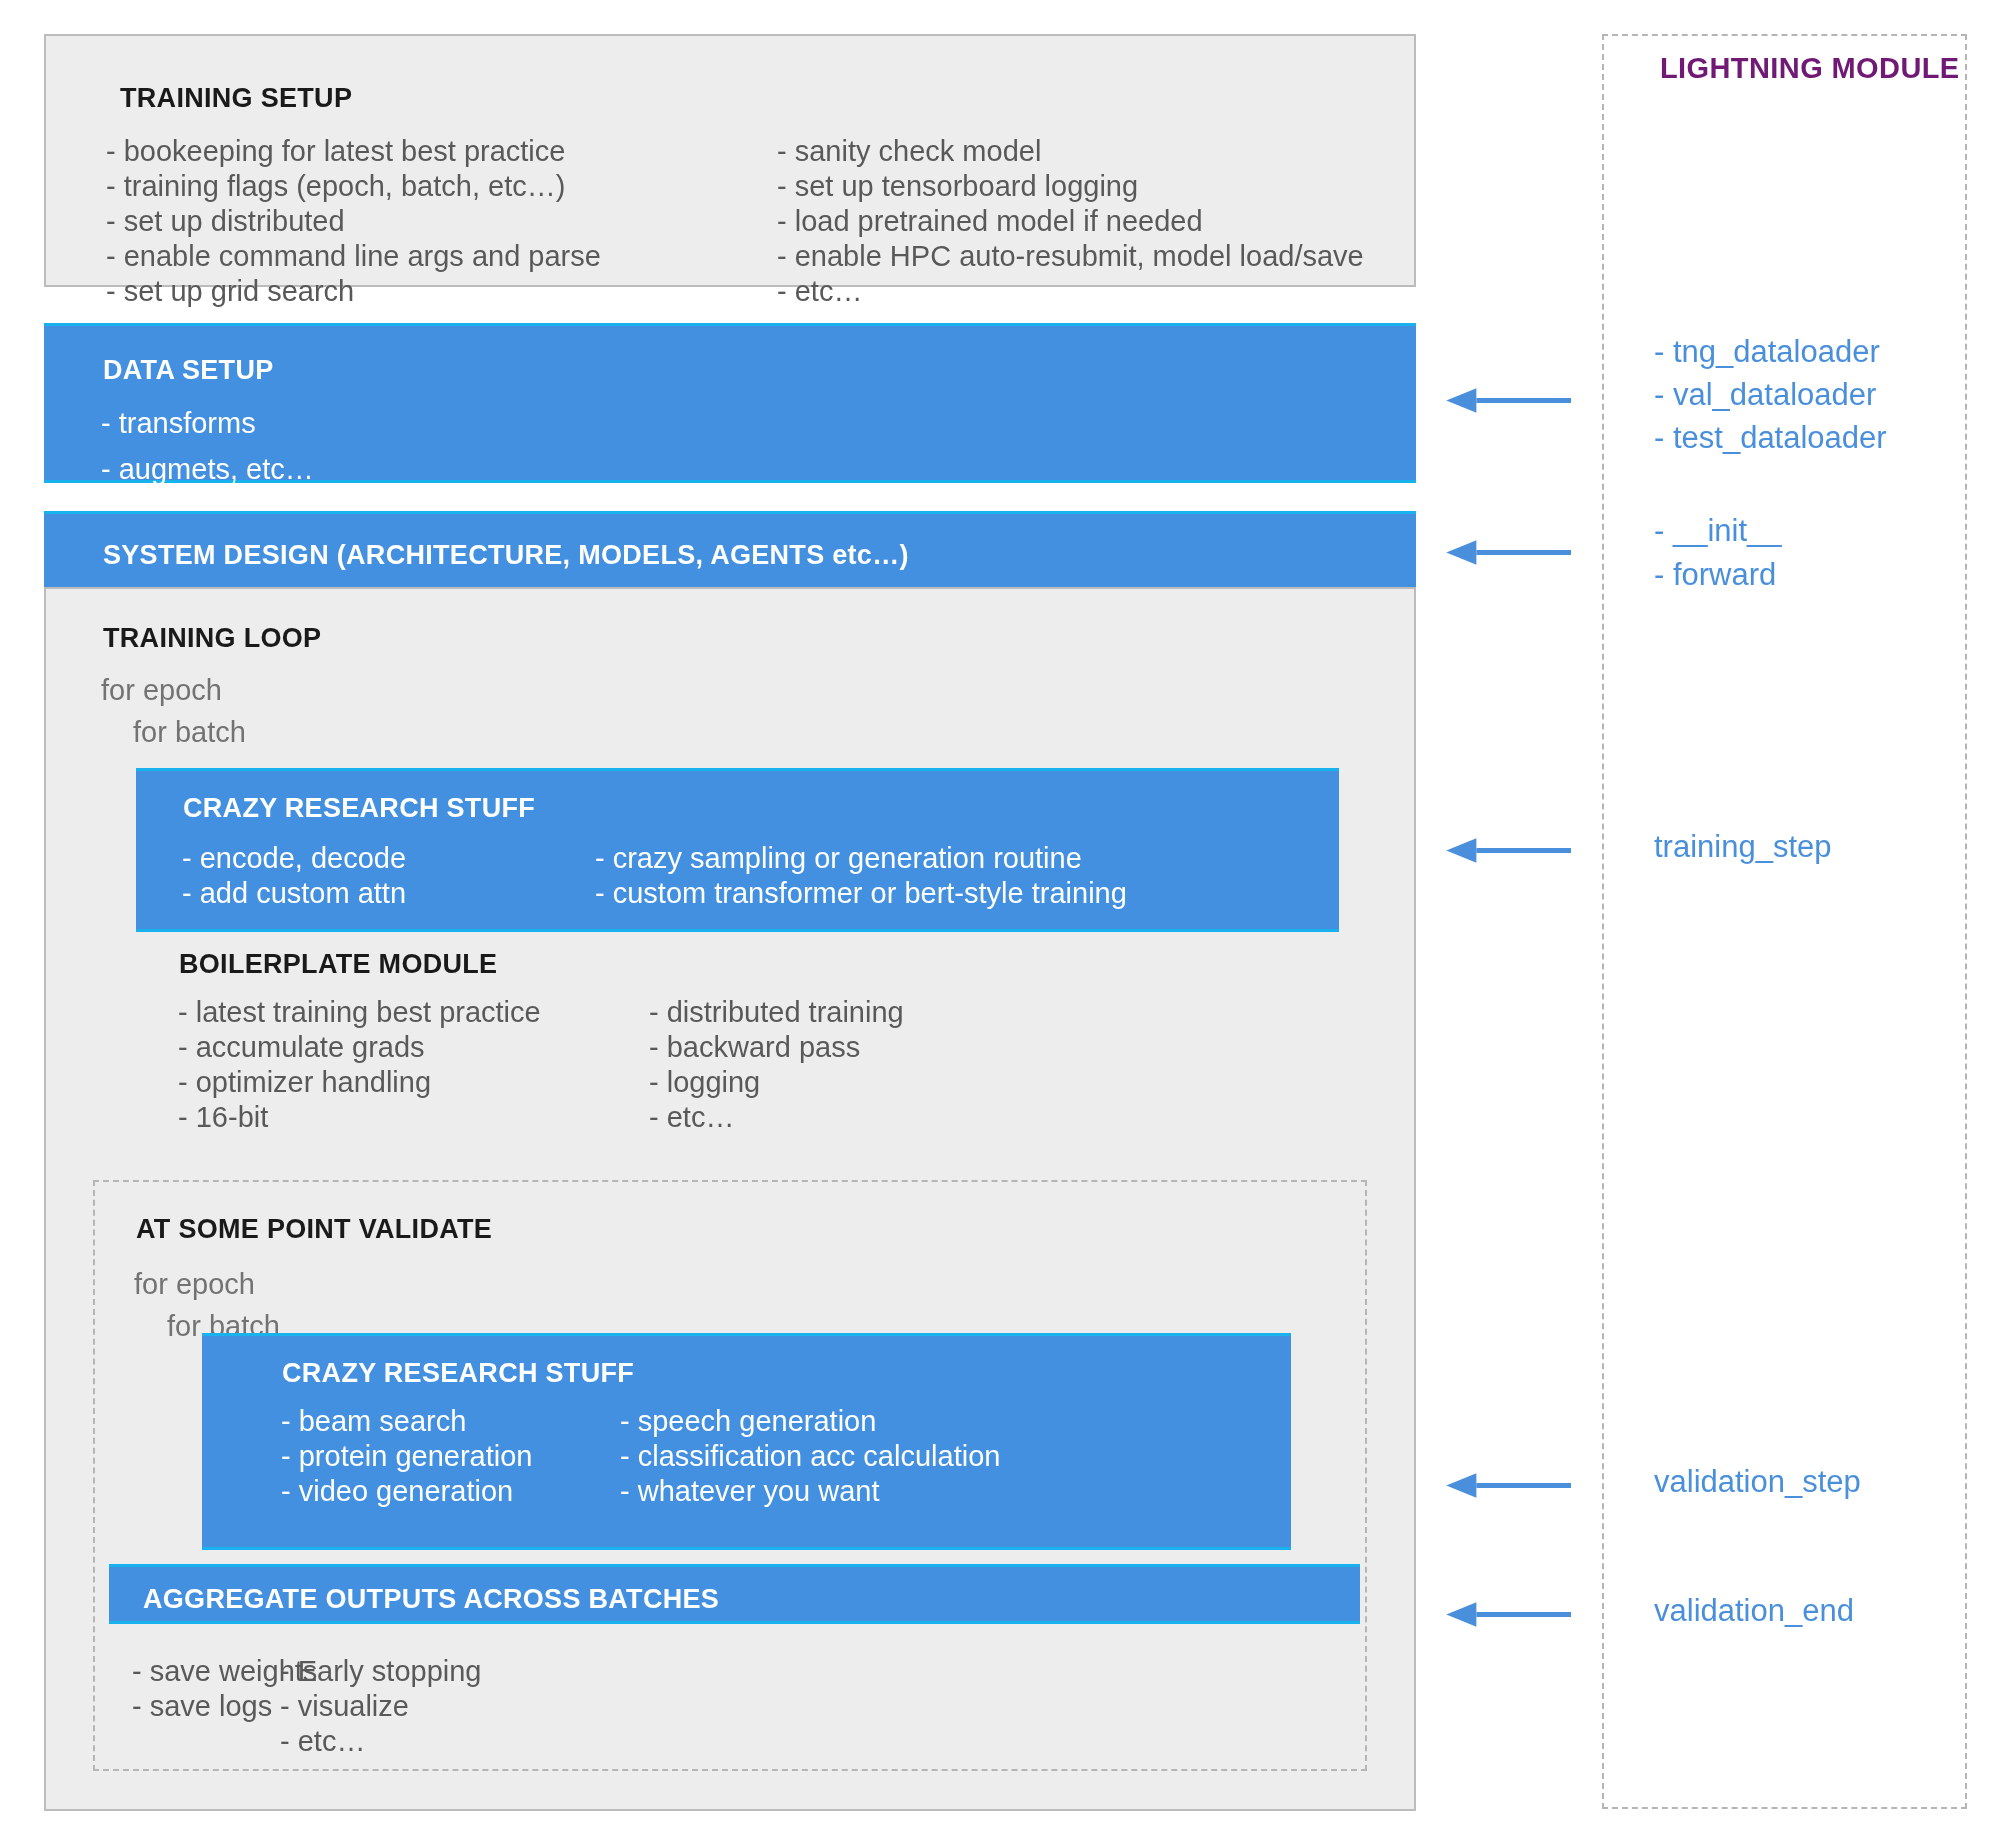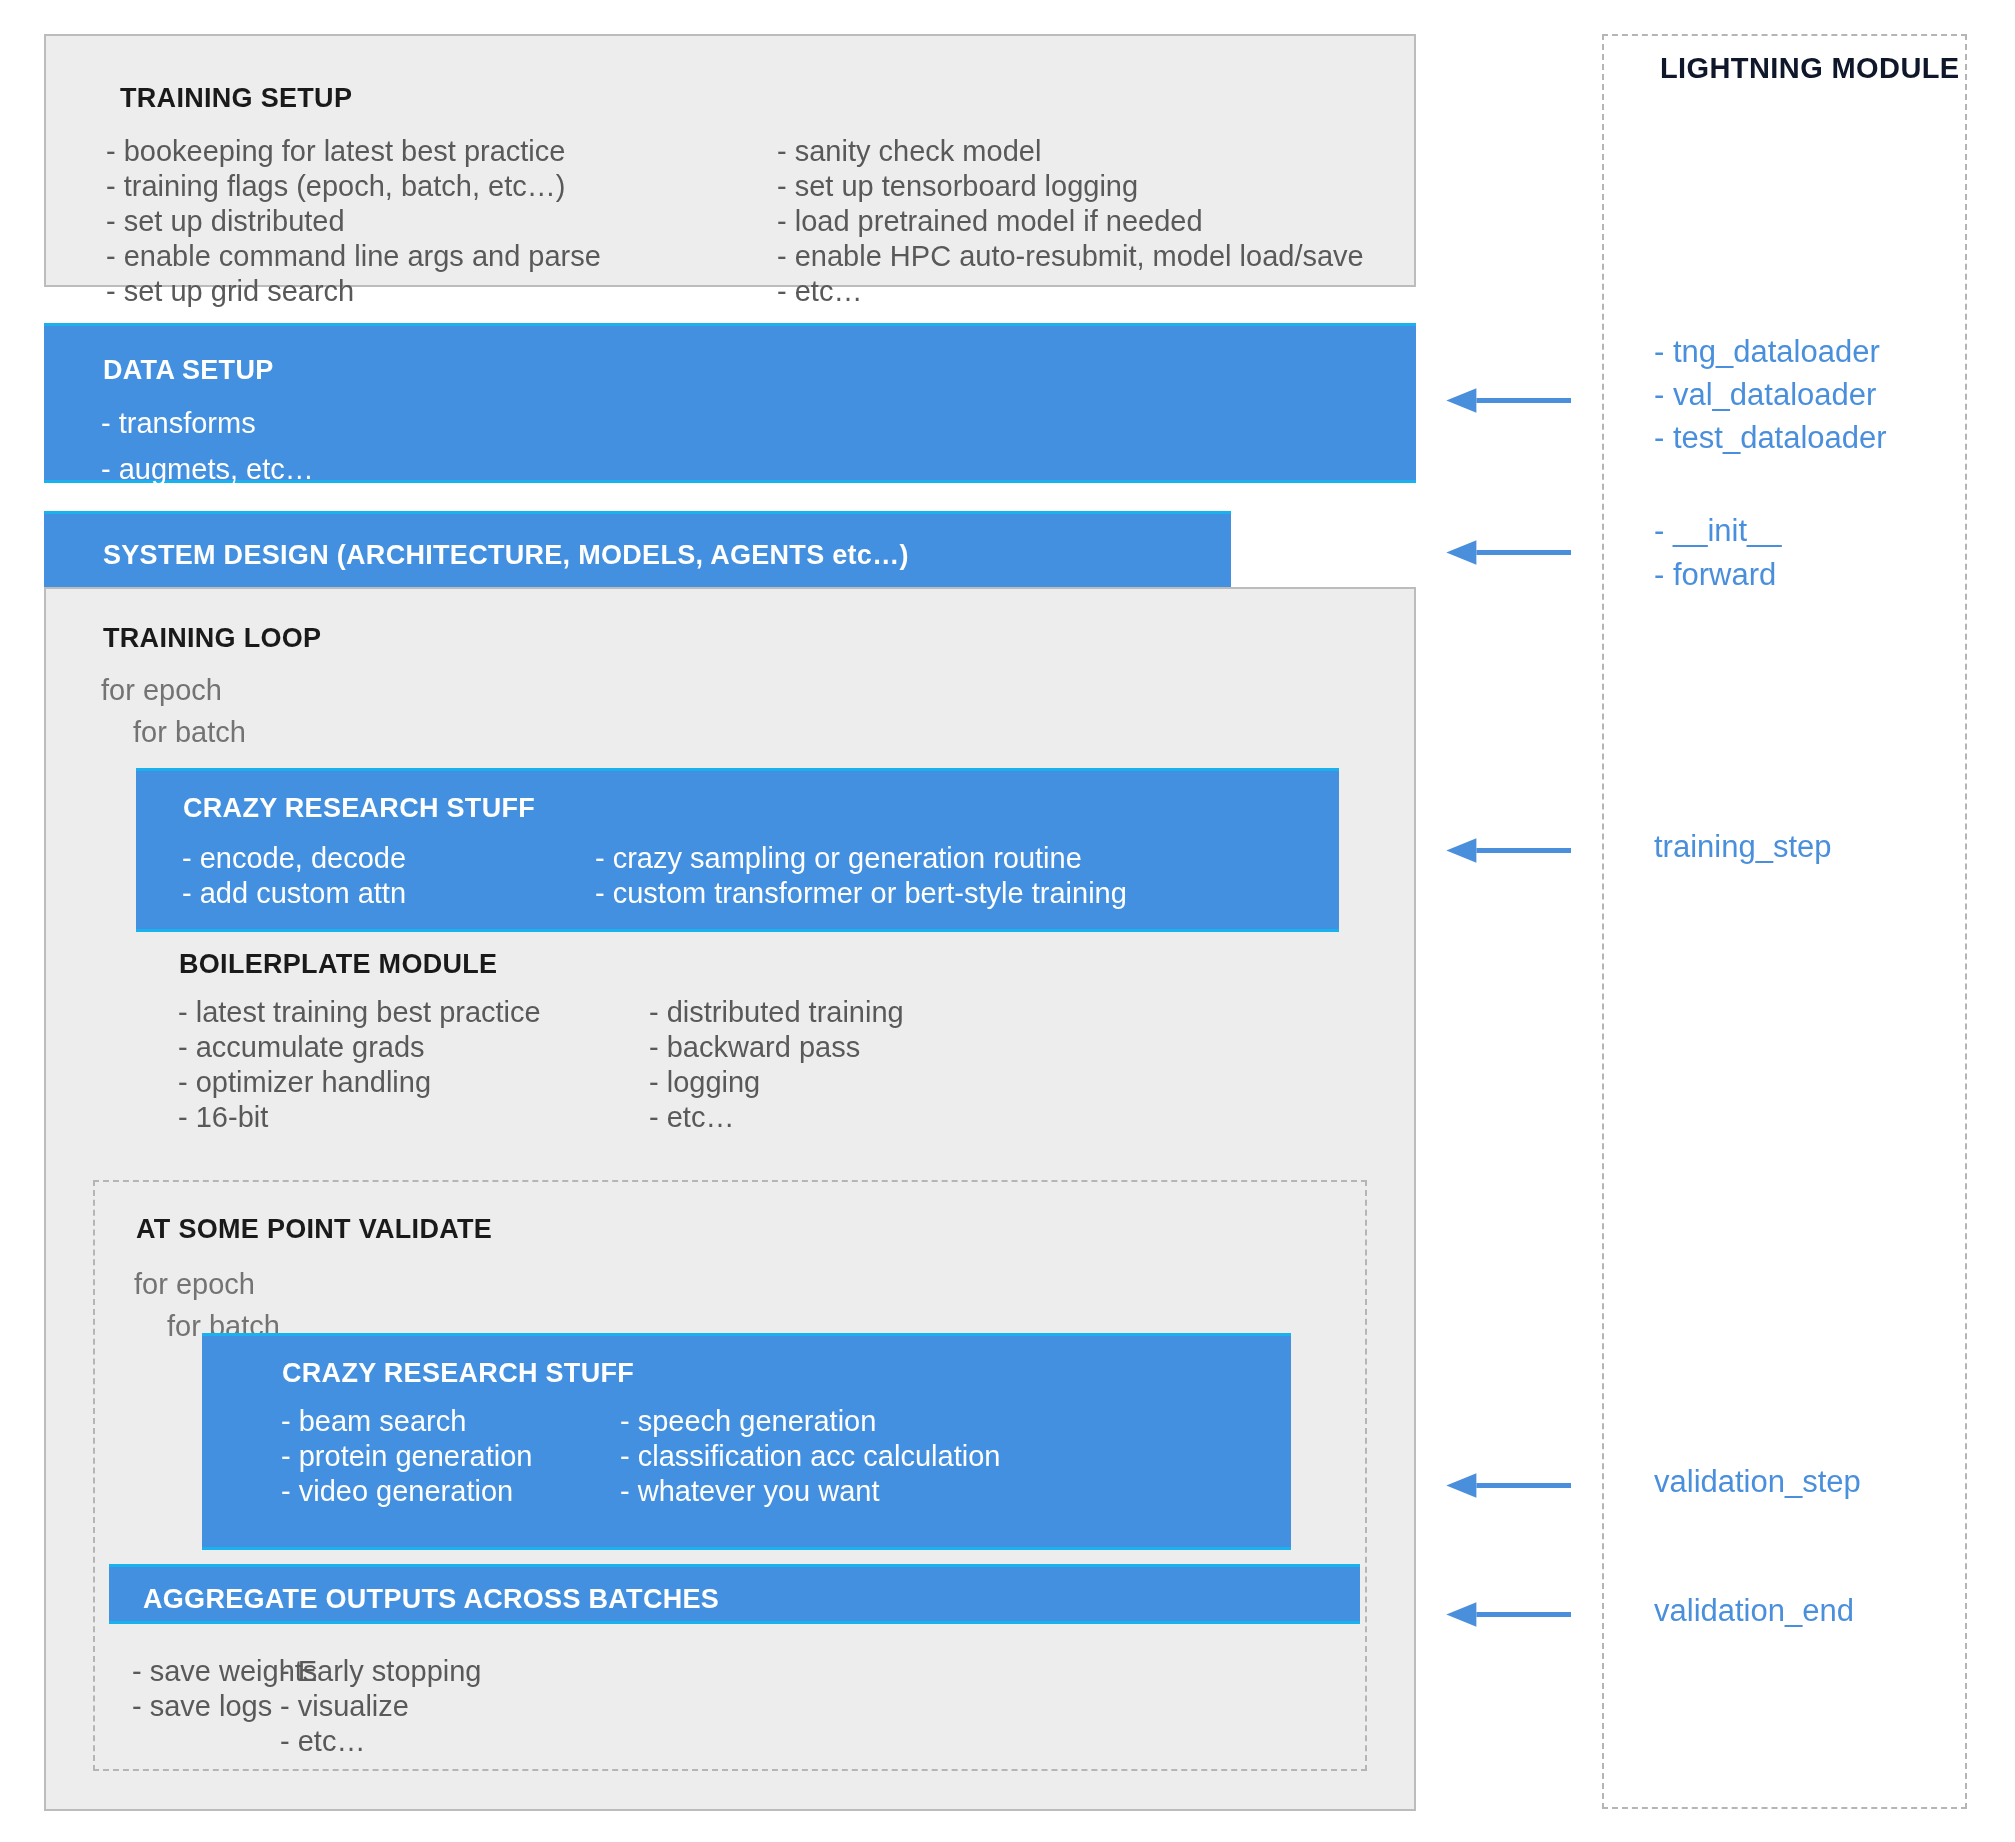--- a/index.html
+++ b/index.html
@@ -67,21 +67,21 @@
   #training-setup .colA { position: absolute; left: 60px;  top: 98px; }
   #training-setup .colB { position: absolute; left: 731px; top: 98px; }
 
   
   #data-setup { left: 44px; top: 323px; width: 1372px; height: 160px; }
   #data-setup .hd  { position: absolute; left: 59px; top: 29px; }
   #data-setup .bl1 { position: absolute; left: 57px; top: 80px; }
   #data-setup .bl2 { position: absolute; left: 57px; top: 126px; }
 
   
-  #system-design { left: 44px; top: 511px; width: 1187px; height: 79px; }
+  #system-design { left: 44px; top: 511px; width: 1372px; height: 79px; }
   #system-design .hd { position: absolute; left: 59px; top: 26px; }
 
   
   #training-loop { left: 44px; top: 587px; width: 1372px; height: 1224px; }
   #training-loop .hd       { position: absolute; left: 57px;  top: 34px; }
   #training-loop .forepoch { position: absolute; left: 55px;  top: 80px; }
   #training-loop .forbatch { position: absolute; left: 87px; top: 122px; }
 
   #crs-train { left: 136px; top: 768px; width: 1203px; height: 164px; }
   #crs-train .hd   { position: absolute; left: 47px;  top: 22px; }
@@ -111,21 +111,21 @@
 
   
   #lightning-module {
     left: 1602px; top: 34px; width: 365px; height: 1775px;
   }
   #lm-title {
     position: absolute;
     left: 1660px; top: 52px;
     font-size: 29px;
     font-weight: bold;
-    color: #0f172a;
+    color: #701a75;
     letter-spacing: 0.4px;
   }
   .lm-item {
     position: absolute;
     font-size: 31px;
     color: #4a8fdc;
     white-space: nowrap;
     line-height: 43px;
   }
 

